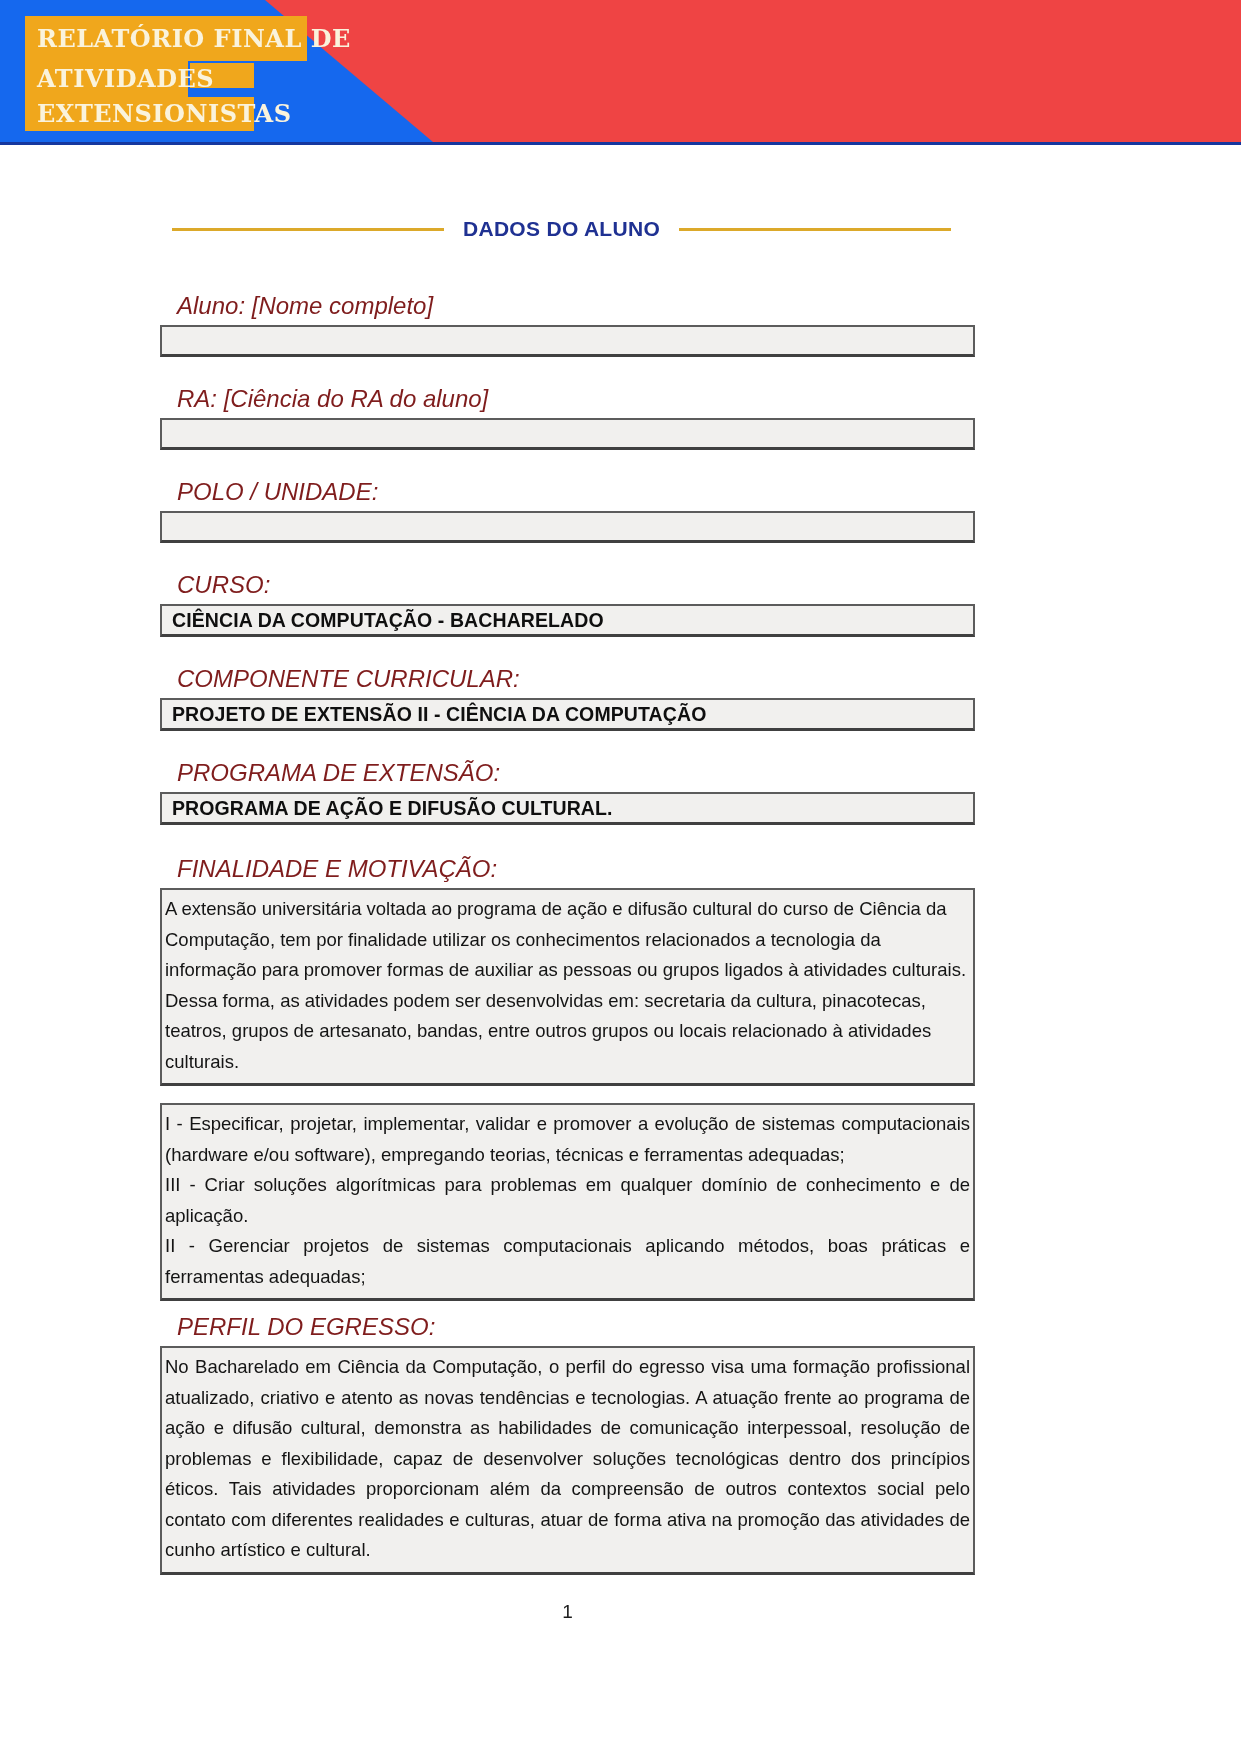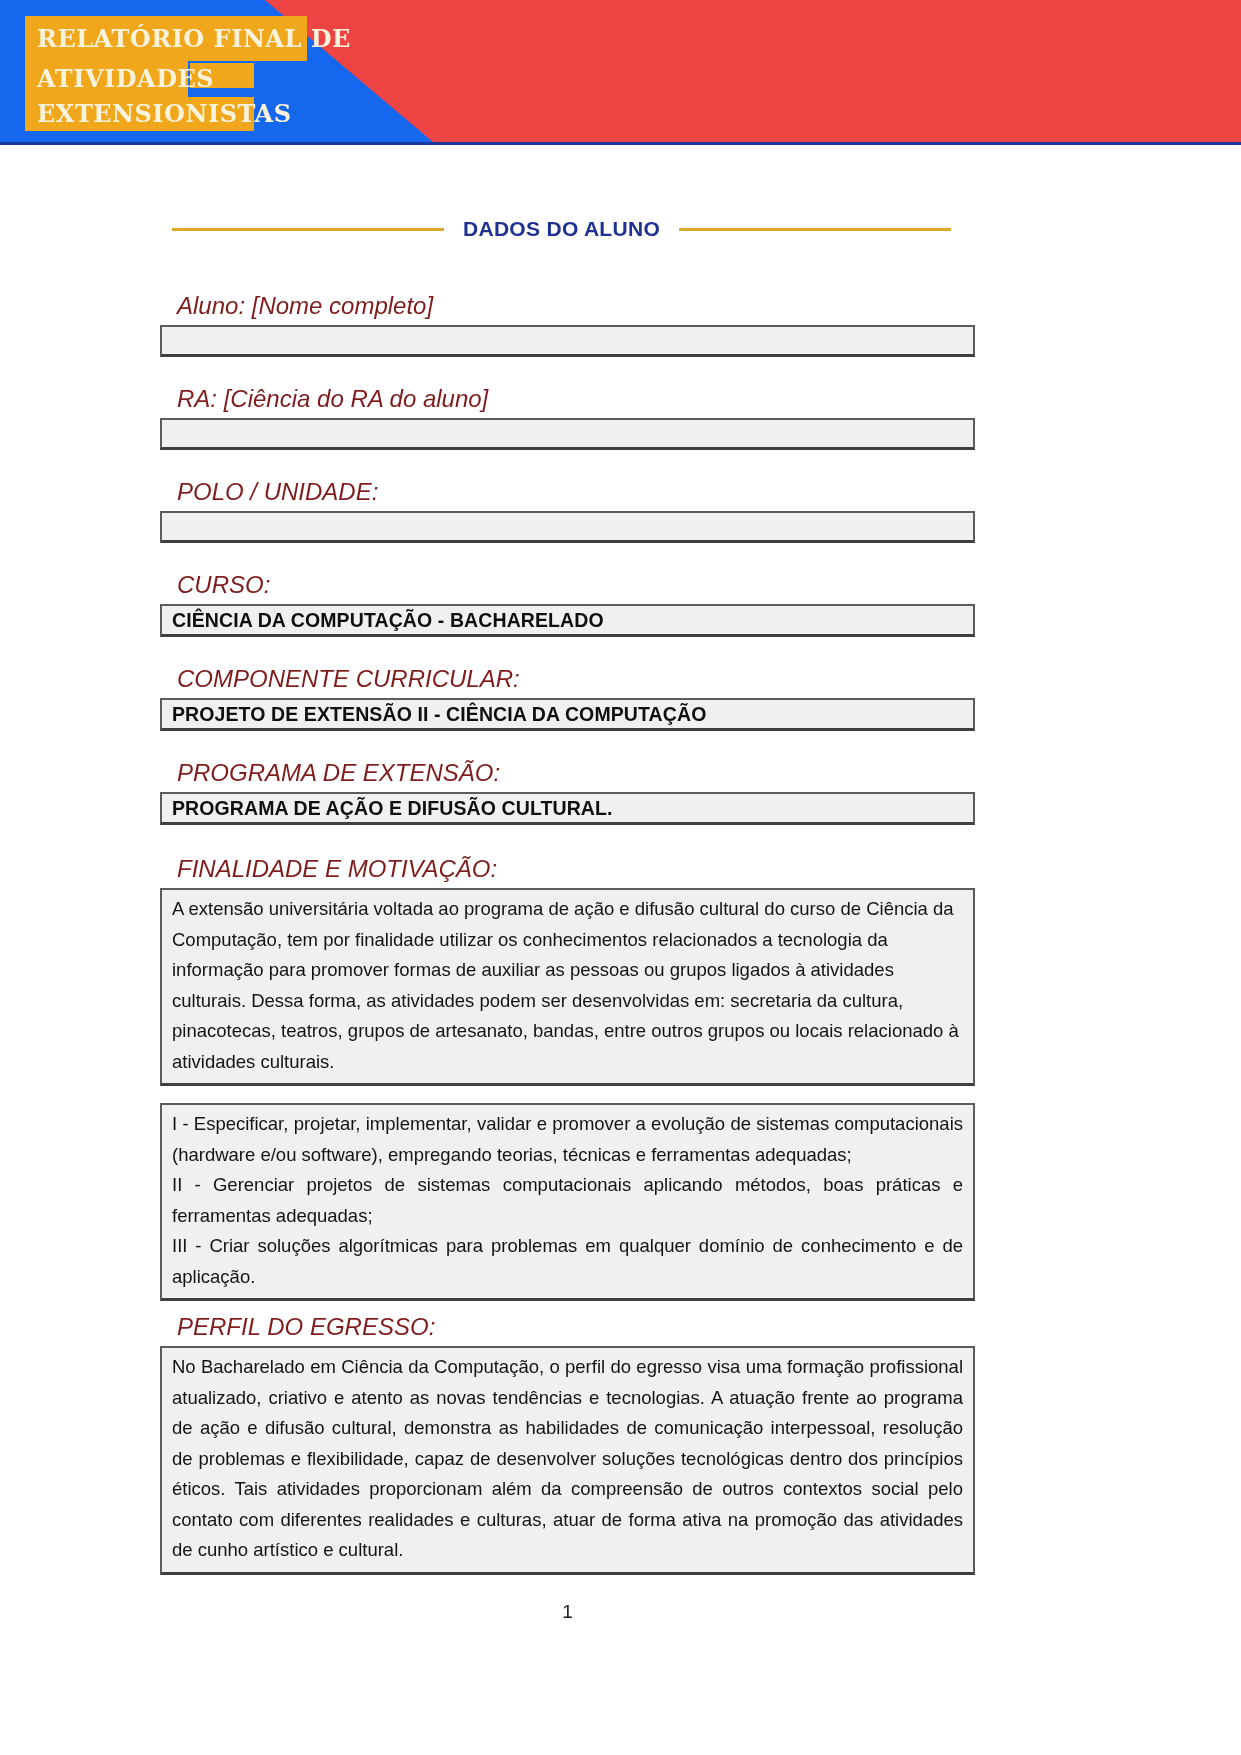--- a/index.html
+++ b/index.html
@@ -74,21 +74,21 @@
   }
   .box-input { height:27px; }
   .box-value {
     padding:3px 10px 2px;
     font-weight:bold;
     font-size:19.5px;
     color:#0f0f0f;
     letter-spacing:0.1px;
   }
   .box-para {
-    padding:4px 10px 6px;
+    padding:4px 3px 6px;
     font-size:18.5px;
     line-height:30.5px;
     color:#141414;
   }
   .justify { text-align:justify; }
 
   .mt-title-gap { margin-top:51px; }
   .mt-small { margin-top:17px; }
   .mt-tiny { margin-top:12px; }
   .mt-finalidade { margin-top:30px; }
@@ -153,22 +153,22 @@
   </div>
 
   <div class="field mt-finalidade">
     <div class="field-label">FINALIDADE E MOTIVAÇÃO:</div>
     <div class="box box-para">A extensão universitária voltada ao programa de ação e difusão cultural do curso de Ciência da Computação, tem por finalidade utilizar os conhecimentos relacionados a tecnologia da informação para promover formas de auxiliar as pessoas ou grupos ligados à atividades culturais. Dessa forma, as atividades podem ser desenvolvidas em: secretaria da cultura, pinacotecas, teatros, grupos de artesanato, bandas, entre outros grupos ou locais relacionado à atividades culturais.</div>
   </div>
 
   <div class="field mt-small">
     <div class="box box-para">
       <div class="justify">I - Especificar, projetar, implementar, validar e promover a evolução de sistemas computacionais (hardware e/ou software), empregando teorias, técnicas e ferramentas adequadas;</div>
+      <div class="justify">III - Criar soluções algorítmicas para problemas em qualquer domínio de conhecimento e de aplicação.</div>
       <div class="justify">II - Gerenciar projetos de sistemas computacionais aplicando métodos, boas práticas e ferramentas adequadas;</div>
-      <div class="justify">III - Criar soluções algorítmicas para problemas em qualquer domínio de conhecimento e de aplicação.</div>
     </div>
   </div>
 
   <div class="field mt-tiny">
     <div class="field-label">PERFIL DO EGRESSO:</div>
     <div class="box box-para justify">No Bacharelado em Ciência da Computação, o perfil do egresso visa uma formação profissional atualizado, criativo e atento as novas tendências e tecnologias. A atuação frente ao programa de ação e difusão cultural, demonstra as habilidades de comunicação interpessoal, resolução de problemas e flexibilidade, capaz de desenvolver soluções tecnológicas dentro dos princípios éticos. Tais atividades proporcionam além da compreensão de outros contextos social pelo contato com diferentes realidades e culturas, atuar de forma ativa na promoção das atividades de cunho artístico e cultural.</div>
   </div>
 
   <div class="page-number">1</div>
 

